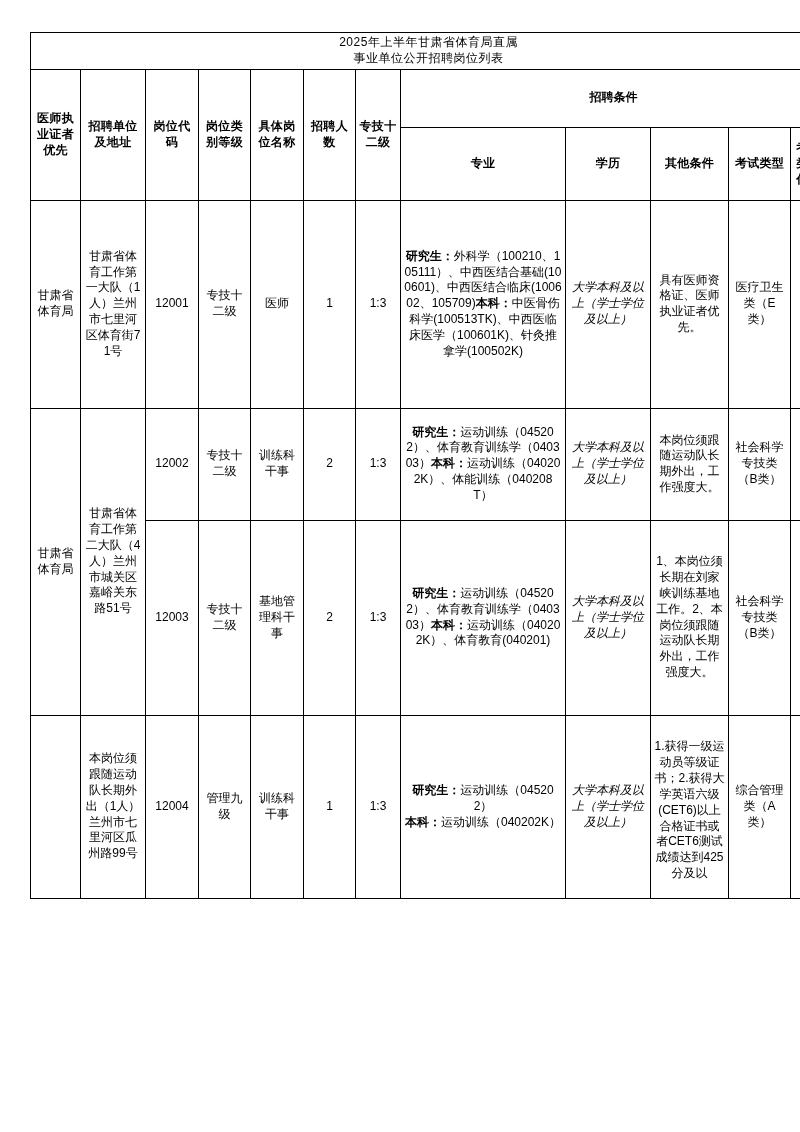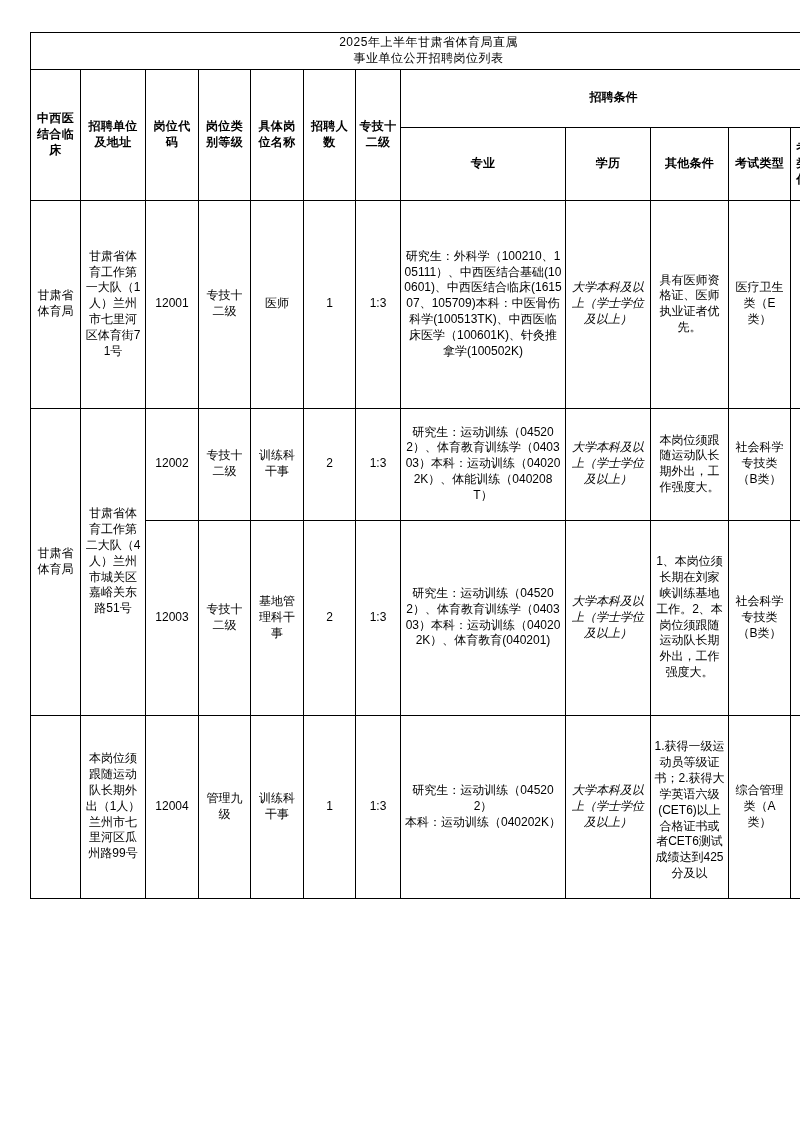--- a/index.html
+++ b/index.html
@@ -55,21 +55,21 @@
   
   td.narrow{font-size:12px;line-height:1.35;}
   td.code{font-size:12.5px;}
   td.major{
     text-align:left;
     font-size:12.5px;
     line-height:1.42;
     padding:4px 4px;
     vertical-align:middle;
   }
-  td.major b{font-weight:normal;}
+  td.major b{font-weight:bold;}
   td.other{
     text-align:left;
     font-size:12px;
     line-height:1.42;
     padding:4px 3px;
     vertical-align:middle;
   }
   td.edu{font-size:12.5px;line-height:1.45;font-style:italic;}
   td.exam{font-size:12.5px;line-height:1.45;margin-left:29px;}
   .clip{
@@ -103,21 +103,21 @@
 
     <tbody>
         <tr>
       <td class="title" colspan="12">
         <span class="l">2025年上半年甘肃省体育局直属</span>
         <span class="l">事业单位公开招聘岗位列表</span>
       </td>
     </tr>
 
     <tr style="height:58px">
-      <td class="th" rowspan="2">中西医结合临床</td>
+      <td class="th" rowspan="2">医师执业证者优先</td>
       <td class="th" rowspan="2">招聘单位及地址</td>
       <td class="th" rowspan="2">岗位代码</td>
       <td class="th" rowspan="2">岗位类别等级</td>
       <td class="th" rowspan="2">具体岗位名称</td>
       <td class="th" rowspan="2">招聘人数</td>
       <td class="th" rowspan="2">专技十二级</td>
       <td class="th-band" colspan="5">招聘条件</td>
     </tr>
 
     <tr style="height:73px">
@@ -130,21 +130,21 @@
 
     <tr style="height:208px">
       <td class="narrow">甘肃省体育局</td>
       <td class="narrow">甘肃省体育工作第一大队（1人）兰州市七里河区体育街71号</td>
       <td class="code">12001</td>
       <td class="narrow">专技十二级</td>
       <td class="narrow">医师</td>
       <td class="num">1</td>
       <td class="num">1:3</td>
       <td class="major">
-        <b>研究生：</b><span>外科学（100210、105111）、中西医结合基础(100601)、中西医结合临床(161507、105709)</span><b>本科：</b><span>中医骨伤科学(100513TK)、中西医临床医学（100601K)、针灸推拿学(100502K)</span>
+        <b>研究生：</b><span>外科学（100210、105111）、中西医结合基础(100601)、中西医结合临床(100602、105709)</span><b>本科：</b><span>中医骨伤科学(100513TK)、中西医临床医学（100601K)、针灸推拿学(100502K)</span>
       </td>
       <td class="edu">大学本科及以上（学士学位及以上）</td>
       <td class="other">具有医师资格证、医师执业证者优先。</td>
       <td class="exam">医疗卫生类（E类）</td>
       <td class="num">51</td>
     </tr>
 
     <tr style="height:112px">
       <td class="narrow" rowspan="2">甘肃省体育局</td>
       <td class="narrow" rowspan="2">甘肃省体育工作第二大队（4人）兰州市城关区嘉峪关东路51号</td>

